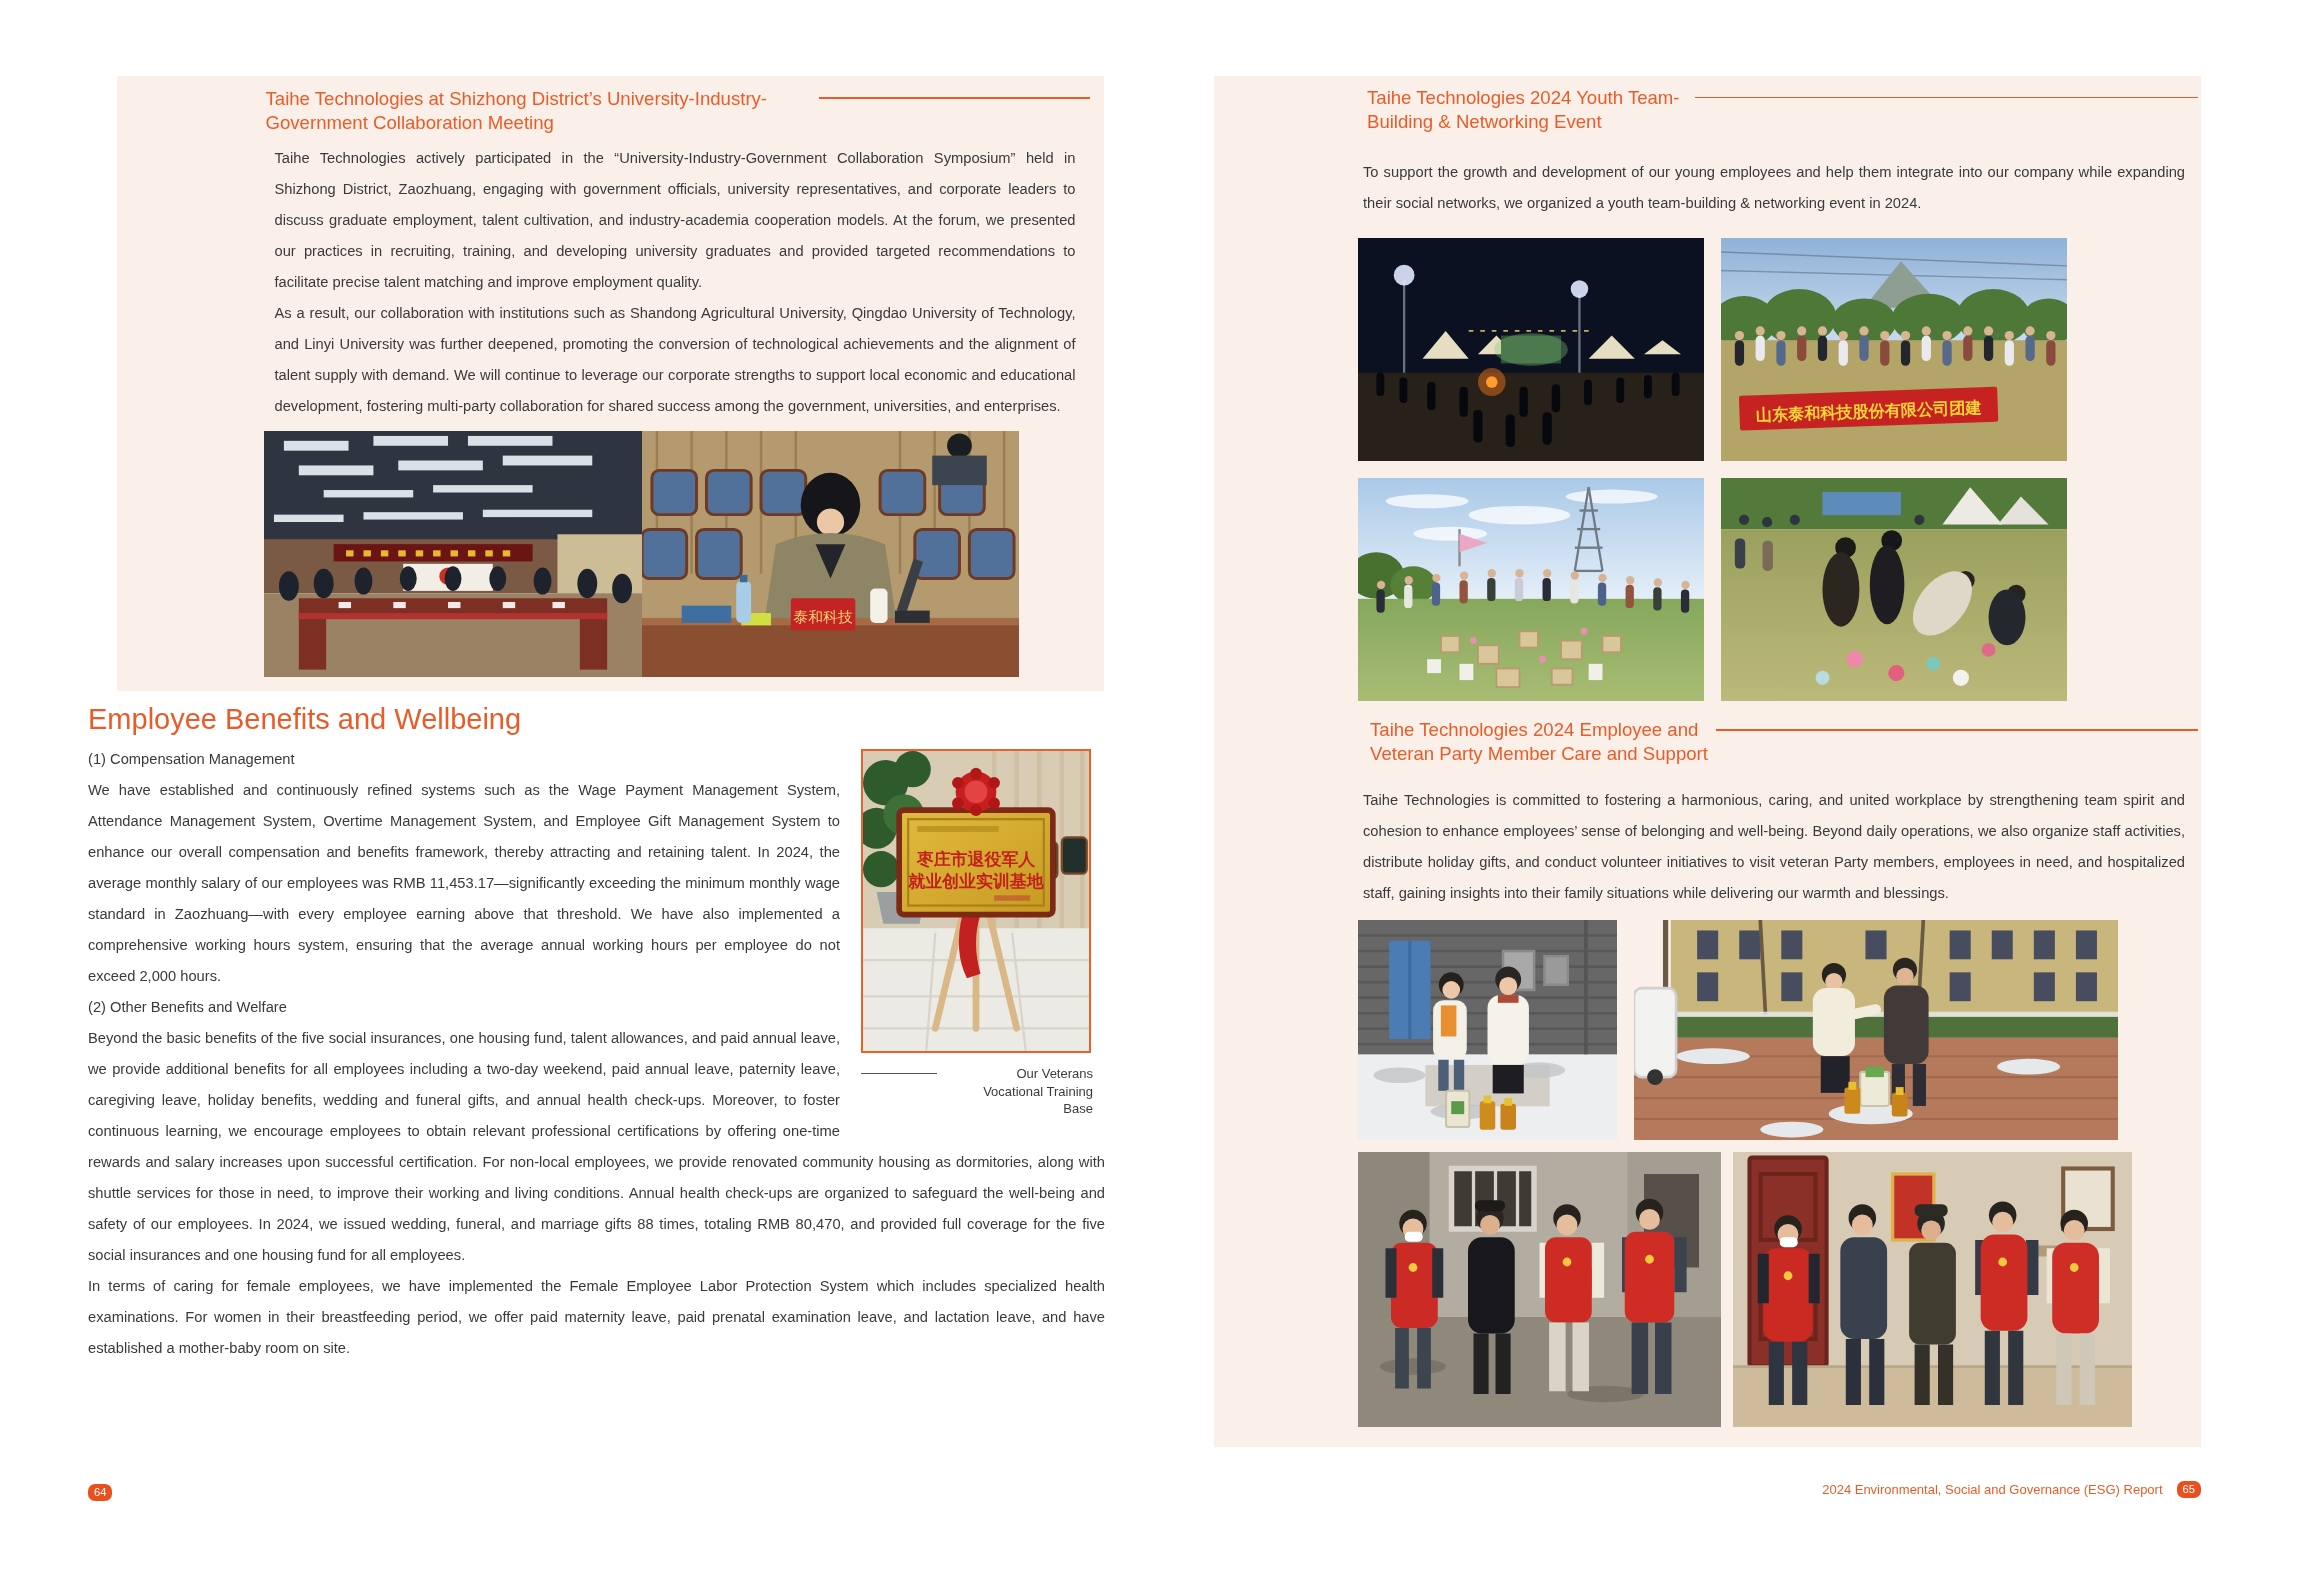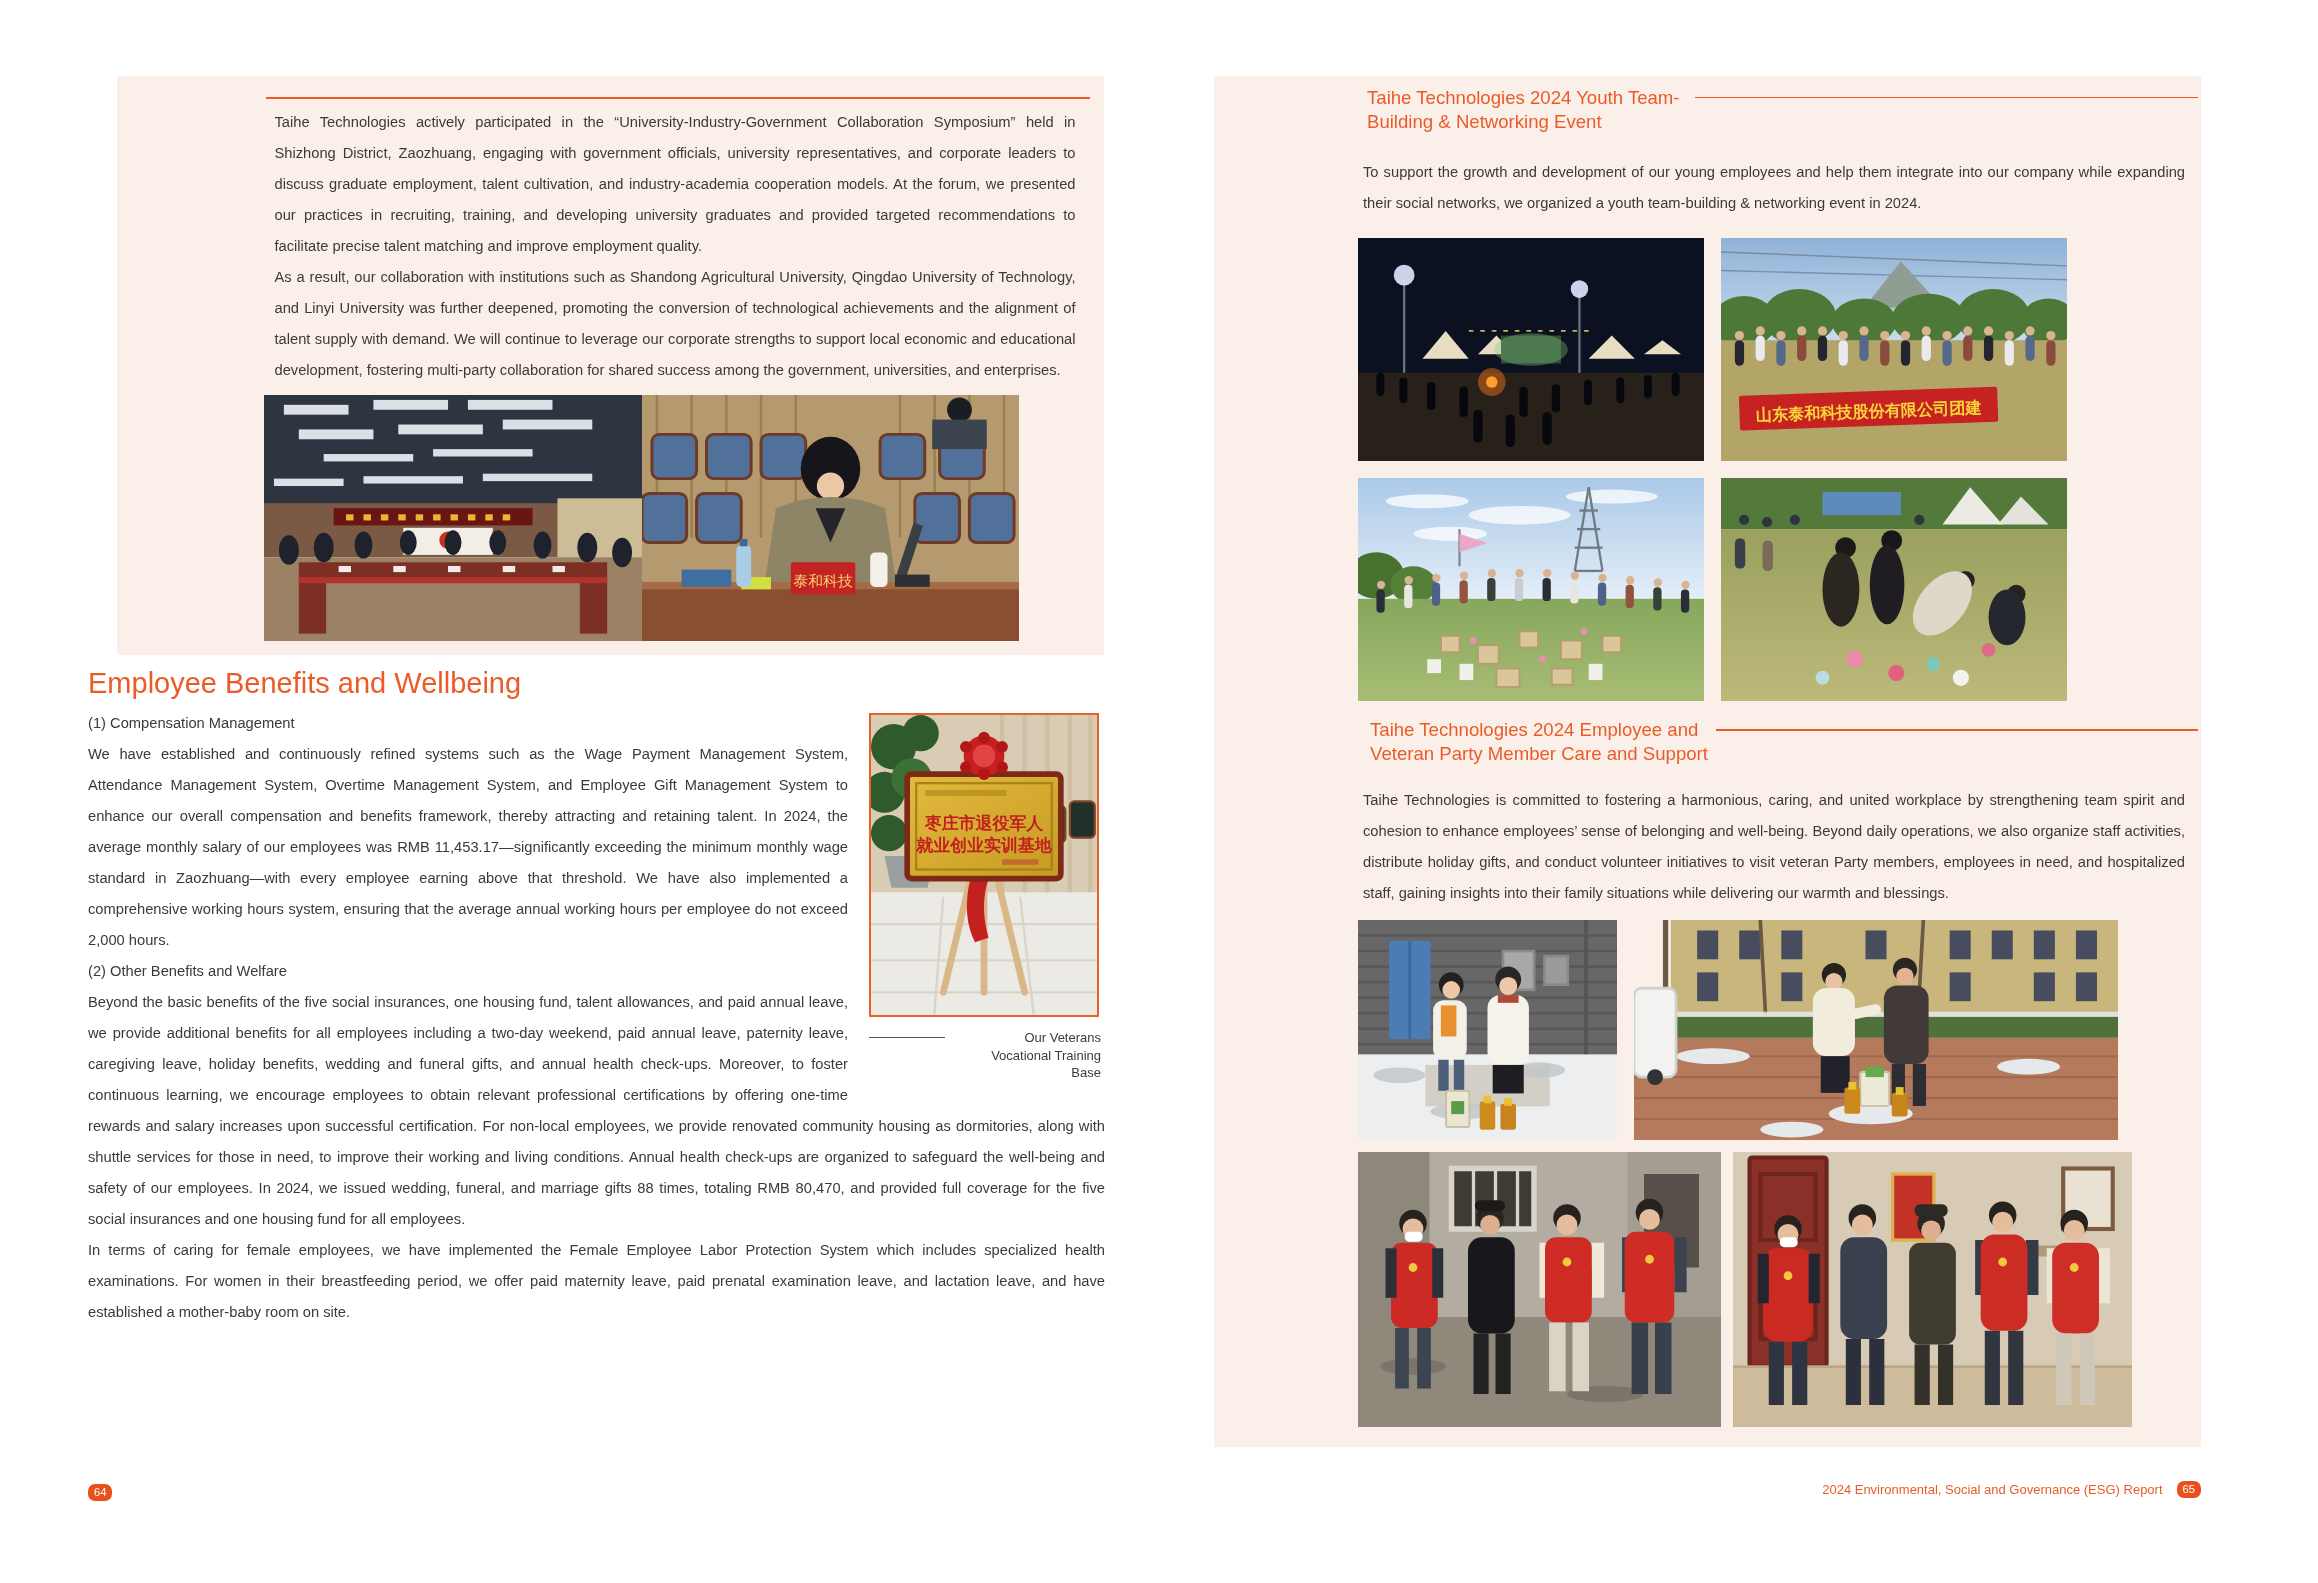--- a/index.html
+++ b/index.html
@@ -64,20 +64,24 @@
 </style>
 </head>
 <body>
 
 <div class="page">
 
   <div id="left-col">
 
     <section id="panel-left" class="panel">
       <div class="sec-head">
+        <div class="title-box sec-title">
+          <div>Taihe Technologies at Shizhong District’s University-Industry-</div>
+          <div>Government Collaboration Meeting</div>
+        </div>
         <div class="divider"></div>
       </div>
 
       <div id="l-body" class="body-txt">
         <p>Taihe Technologies actively participated in the “University-Industry-Government Collaboration Symposium” held in Shizhong District, Zaozhuang, engaging with government officials, university representatives, and corporate leaders to discuss graduate employment, talent cultivation, and industry-academia cooperation models. At the forum, we presented our practices in recruiting, training, and developing university graduates and provided targeted recommendations to facilitate precise talent matching and improve employment quality.</p>
         <p>As a result, our collaboration with institutions such as Shandong Agricultural University, Qingdao University of Technology, and Linyi University was further deepened, promoting the conversion of technological achievements and the alignment of talent supply with demand. We will continue to leverage our corporate strengths to support local economic and educational development, fostering multi-party collaboration for shared success among the government, universities, and enterprises.</p>
       </div>
 
       <div id="l-photos">
 
@@ -184,21 +188,21 @@
             <rect x="102" y="73" width="14" height="5" fill="#2c3036"></rect>
           </svg>
         </div>
       </div>
     </section>
 
 
     <h1 id="benefits-heading">Employee Benefits and Wellbeing</h1>
 
     <div id="benefits-flow" class="body-txt">
-      <figure id="plaque-fig" style="margin-right:4px;">
+      <figure id="plaque-fig" style="margin-right:12px;">
         <div id="plaque-photo" class="photo">
           <svg viewBox="0 0 100 132" preserveAspectRatio="none" style="font-size:17px">
             <defs>
               <linearGradient id="gold" x1="0" y1="0" x2="1" y2="1">
                 <stop offset="0" stop-color="#e2bb3e"></stop>
                   <stop offset="1" stop-color="#c79a22"></stop>
               </linearGradient>
             </defs>
             <rect width="100" height="132" fill="#d9ccb4"></rect>
             <g stroke="#cfc0a4" stroke-width="2">

